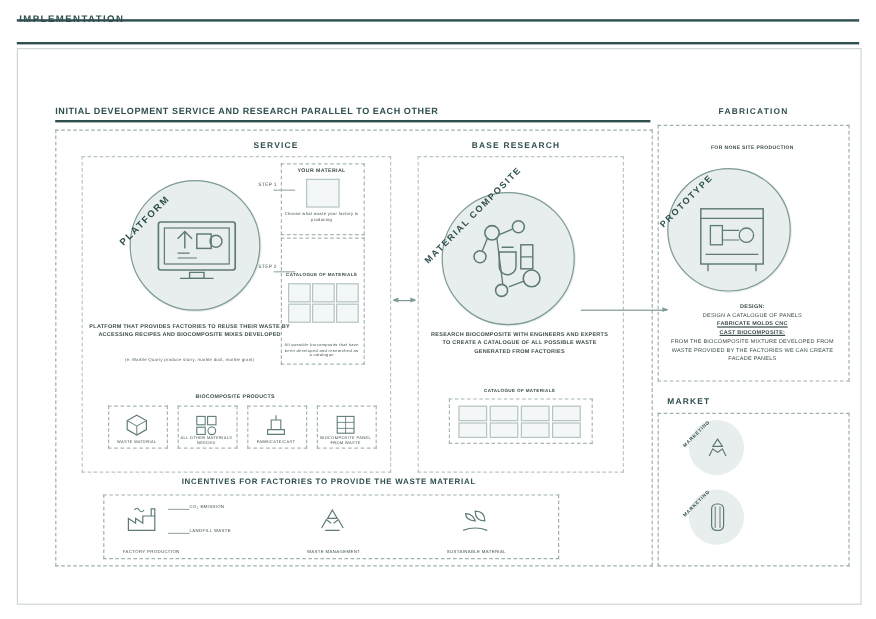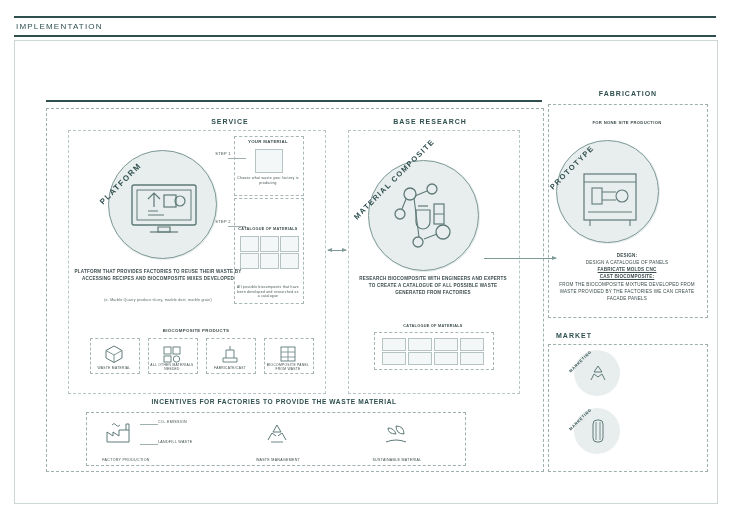--- a/index.html
+++ b/index.html
@@ -1,20 +1,20 @@
 <!DOCTYPE html>
 <html><head>
 <meta charset="utf-8">
 <style>
   html,body{margin:0;padding:0;background:#ffffff;}
   body{width:730px;height:516px;overflow:hidden;font-family:"Liberation Sans",sans-serif;color:#2b3a3a;}
   #root{position:relative;width:730px;height:516px;background:#ffffff;}
 
   .hdr-rule{position:absolute;left:14px;top:16px;width:702px;height:2px;background:#2f4f4f;}
-  .hdr-title{position:absolute;left:16px;top:22px;font-size:8px;letter-spacing:1.2px;font-weight:normal;color:#2f4f4f;}
+  .hdr-title{position:absolute;left:16px;top:11px;font-size:8px;letter-spacing:1.2px;font-weight:bold;color:#2f4f4f;}
   .hdr-rule2{position:absolute;left:14px;top:35px;width:702px;height:1.5px;background:#2f4f4f;}
 
   .outer-frame{position:absolute;left:14px;top:40px;width:702px;height:462px;border:1px solid #cfd6d6;background:#fff;}
 
   .dash{border:1px dashed #9fb0b0;}
   .dash2{border:1px dashed #b9c6c6;}
 
   .panel-main{position:absolute;left:46px;top:88px;width:496px;height:382px;}
   .panel-main-title{position:absolute;left:0;top:0;font-size:7.5px;font-weight:bold;letter-spacing:.5px;color:#2f4f4f;}
   .panel-main-rule{position:absolute;left:0;top:12px;width:496px;height:1.5px;background:#2f4f4f;}
@@ -52,20 +52,21 @@
 
 <div id="root">
 
   <div class="hdr-rule"></div>
   <div class="hdr-title">IMPLEMENTATION</div>
   <div class="hdr-rule2"></div>
 
   <div class="outer-frame"></div>
 
   <div class="panel-main">
+    <div class="panel-main-title">INITIAL DEVELOPMENT SERVICE AND RESEARCH PARALLEL TO EACH OTHER</div>
     <div class="panel-main-rule"></div>
   </div>
 
   <div class="dash" style="position:absolute;left:46px;top:108px;width:496px;height:362px;"></div>
 
   <div class="col-title" style="left:150px;top:118px;width:160px;">SERVICE</div>
   <div class="col-title" style="left:360px;top:118px;width:140px;">BASE RESEARCH</div>
 
   <div class="dash2" style="position:absolute;left:68px;top:130px;width:256px;height:262px;"></div>
 

